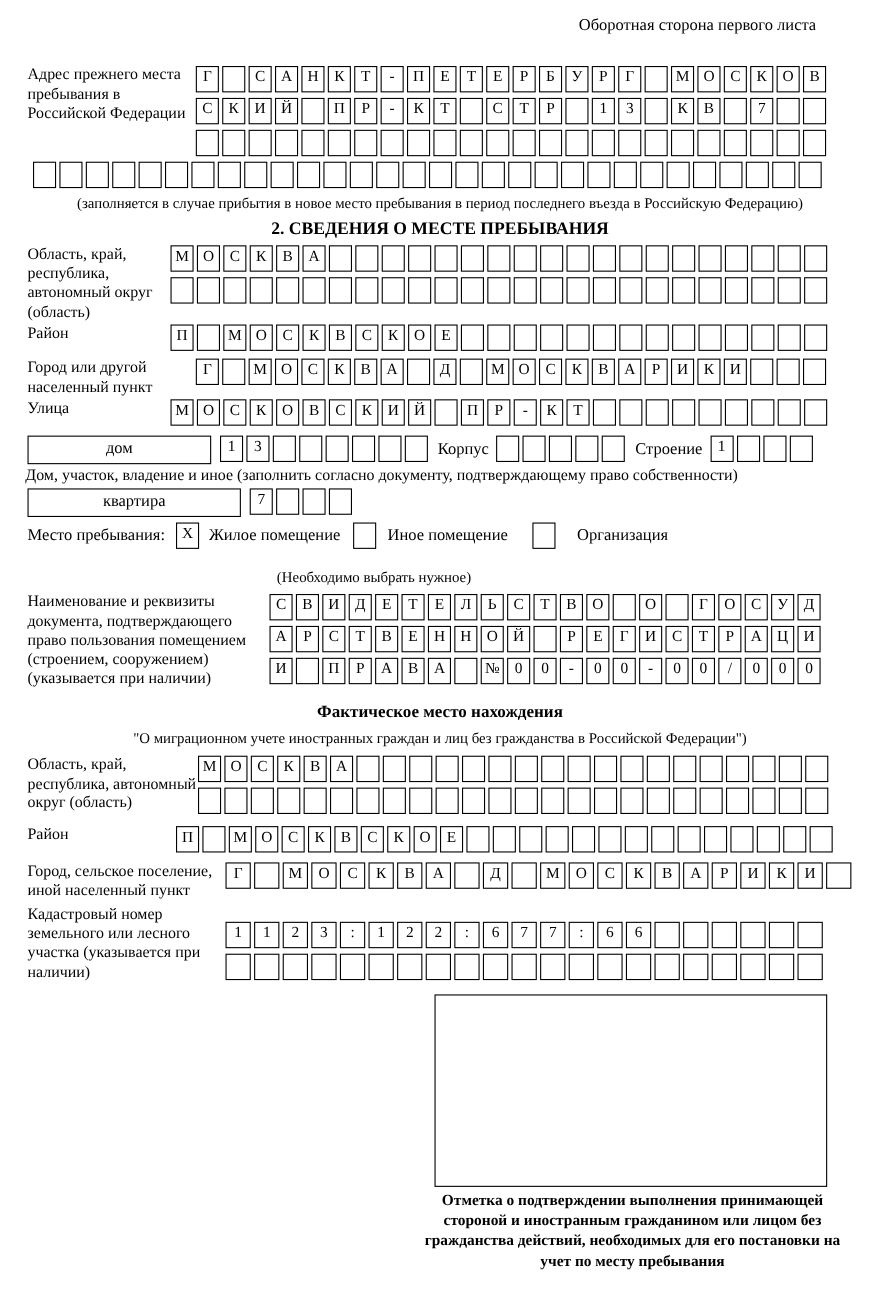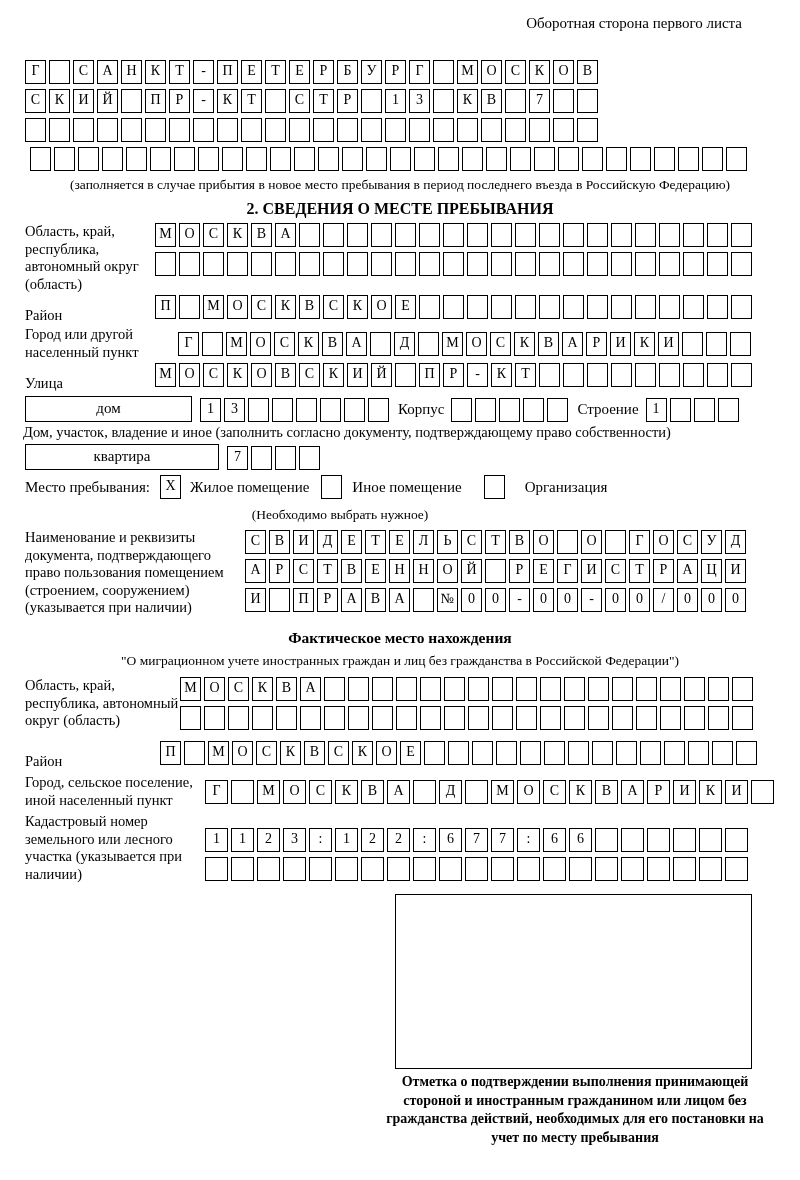--- a/index.html
+++ b/index.html
@@ -3,21 +3,21 @@
 <meta charset="utf-8">
 <style>
   * { margin:0; padding:0; box-sizing:border-box; }
   html,body { background:#fff; }
   .page{
     width:800px; height:1180px; overflow:hidden; position:relative;
     font-family:"Liberation Serif", serif; color:#000; background:#fff;
   }
   .top-note{ padding:15px 58px 0 0; text-align:right; font-size:15px; }
   .frow{ display:flex; margin-left:25px; align-items:flex-start; }
-  .vcenter{ align-items:flex-end; }
+  .vcenter{ align-items:flex-start; }
   .lbl{ font-size:14.5px; line-height:17.5px; flex:none; }
   .w130{width:130px;} .w153{width:153px;} .w220{width:220px;}
   .w155{width:155px;} .w135{width:135px;} .w180{width:180px;}
   .ccol{ display:block; }
   .cellrow{ white-space:nowrap; height:24px; margin-bottom:5px; flex:none; }
   .cell{
     display:inline-block; width:21px; height:24px; border:1.6px solid #000;
     margin-right:3px; text-align:center; font-size:14px; line-height:20px;
     vertical-align:top; font-family:"Liberation Serif", serif;
   }
@@ -36,40 +36,41 @@
   }
   .bw165{width:167px;} .bw192{width:194px;}
   .inl-lbl{ font-size:15px; line-height:26px; flex:none; margin:0 7px 0 6px; }
   .stay-row{ align-items:center; }
   .stay-lbl{ font-size:15px; flex:none; }
   .chk{
     display:inline-block; width:21px; height:24px; border:1.6px solid #000;
     text-align:center; font-size:14px; line-height:20px; flex:none;
   }
   .opt{ font-size:15px; flex:none; }
-  .note-sel{ width:400px; margin-left:140px; text-align:center; font-size:13.5px; margin-top:8px; }
+  .note-sel{ width:400px; margin-left:140px; text-align:center; font-size:13.5px; margin-top:18px; }
   .doc-cells{ padding-top:1px; }
   .cad-cells{ padding-top:15px; }
   .confirm-box{
     margin:8px 0 0 395px; width:357px; height:175px; border:1.7px solid #000;
   }
   .confirm-caption{
     margin:4px 0 0 373px; width:404px; text-align:center; font-size:14px;
     line-height:18.5px; font-weight:bold; font-weight:normal;
   }
   .confirm-caption{ font-weight:bold; font-size:14px; }
 </style>
 </head>
 <body>
 
 <div class="page">
 
   <div class="top-note">Оборотная сторона первого листа</div>
 
   <div class="frow mt28">
+    <div class="lbl w153">Адрес прежнего места пребывания в Российской Федерации</div>
     <div class="ccol">
       <div class="cellrow"><span class="cell">Г</span><span class="cell"></span><span class="cell">С</span><span class="cell">А</span><span class="cell">Н</span><span class="cell">К</span><span class="cell">Т</span><span class="cell">-</span><span class="cell">П</span><span class="cell">Е</span><span class="cell">Т</span><span class="cell">Е</span><span class="cell">Р</span><span class="cell">Б</span><span class="cell">У</span><span class="cell">Р</span><span class="cell">Г</span><span class="cell"></span><span class="cell">М</span><span class="cell">О</span><span class="cell">С</span><span class="cell">К</span><span class="cell">О</span><span class="cell">В</span></div>
       <div class="cellrow"><span class="cell">С</span><span class="cell">К</span><span class="cell">И</span><span class="cell">Й</span><span class="cell"></span><span class="cell">П</span><span class="cell">Р</span><span class="cell">-</span><span class="cell">К</span><span class="cell">Т</span><span class="cell"></span><span class="cell">С</span><span class="cell">Т</span><span class="cell">Р</span><span class="cell"></span><span class="cell">1</span><span class="cell">3</span><span class="cell"></span><span class="cell">К</span><span class="cell">В</span><span class="cell"></span><span class="cell">7</span><span class="cell"></span><span class="cell"></span></div>
       <div class="cellrow"><span class="cell"></span><span class="cell"></span><span class="cell"></span><span class="cell"></span><span class="cell"></span><span class="cell"></span><span class="cell"></span><span class="cell"></span><span class="cell"></span><span class="cell"></span><span class="cell"></span><span class="cell"></span><span class="cell"></span><span class="cell"></span><span class="cell"></span><span class="cell"></span><span class="cell"></span><span class="cell"></span><span class="cell"></span><span class="cell"></span><span class="cell"></span><span class="cell"></span><span class="cell"></span><span class="cell"></span></div>
     </div>
   </div>
   <div class="fullrow">
     <div class="cellrow"><span class="cell"></span><span class="cell"></span><span class="cell"></span><span class="cell"></span><span class="cell"></span><span class="cell"></span><span class="cell"></span><span class="cell"></span><span class="cell"></span><span class="cell"></span><span class="cell"></span><span class="cell"></span><span class="cell"></span><span class="cell"></span><span class="cell"></span><span class="cell"></span><span class="cell"></span><span class="cell"></span><span class="cell"></span><span class="cell"></span><span class="cell"></span><span class="cell"></span><span class="cell"></span><span class="cell"></span><span class="cell"></span><span class="cell"></span><span class="cell"></span><span class="cell"></span><span class="cell"></span><span class="cell"></span></div>
   </div>
   <div class="note">(заполняется в случае прибытия в новое место пребывания в период последнего въезда в Российскую Федерацию)</div>

